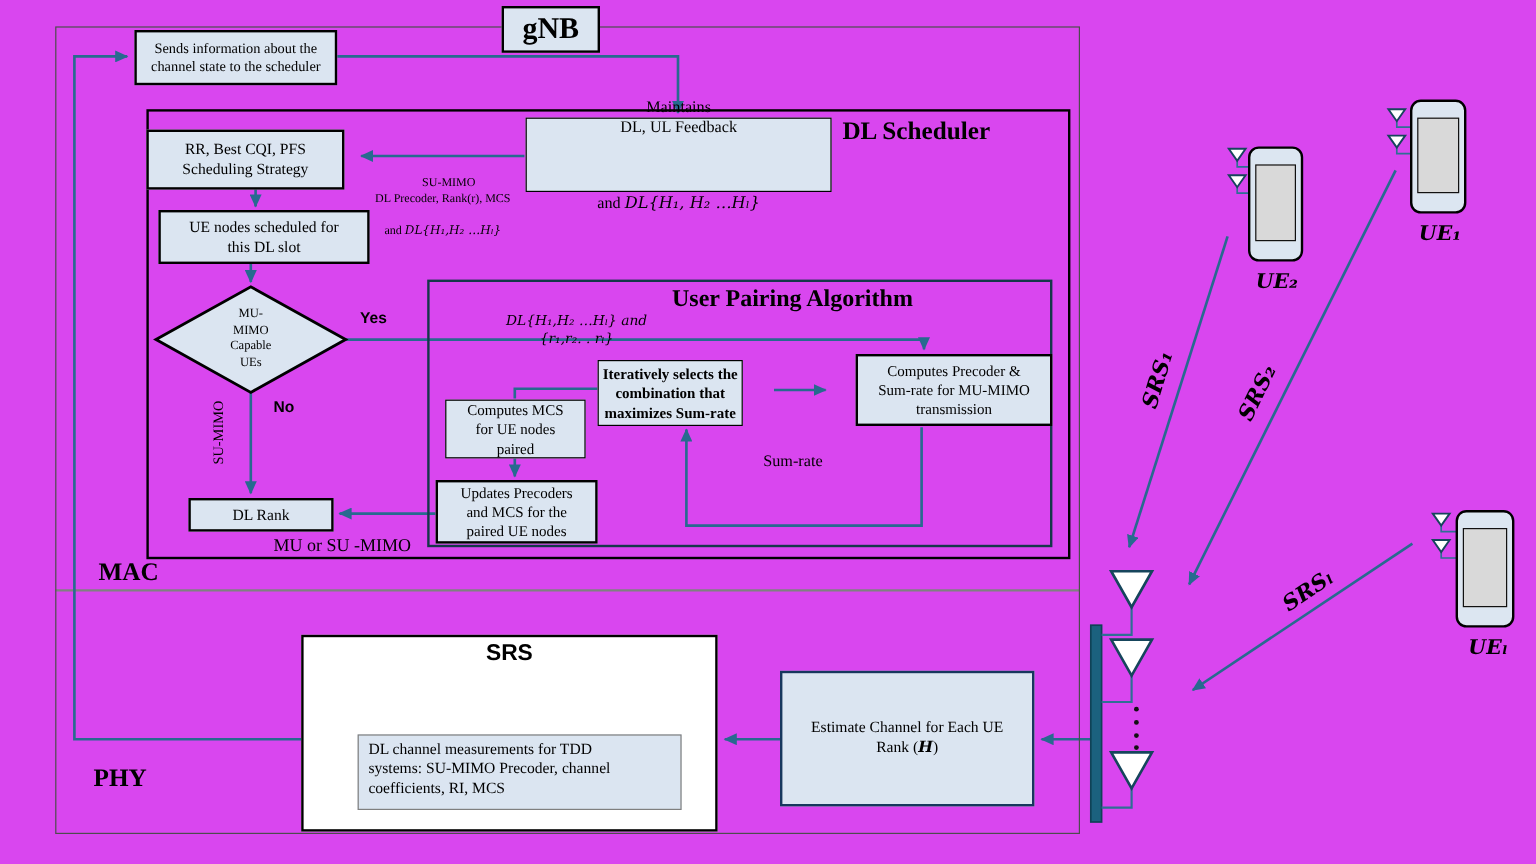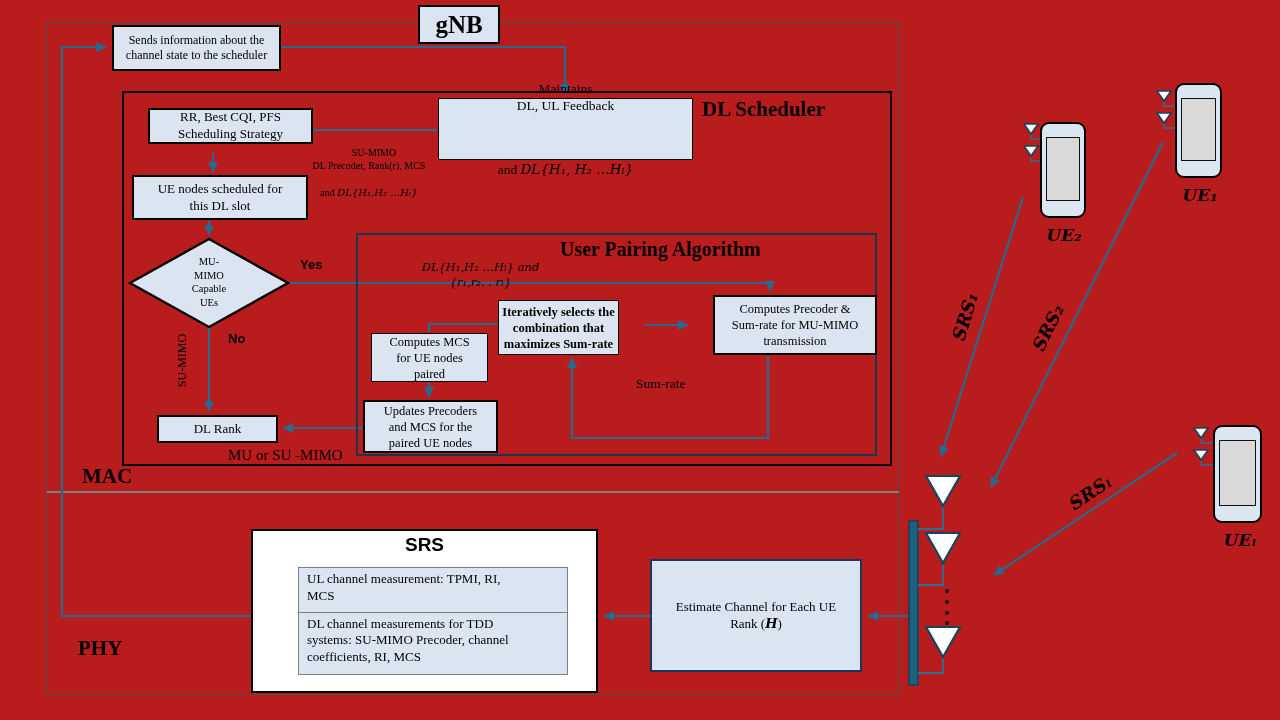--- a/index.html
+++ b/index.html
@@ -1,18 +1,18 @@
 <!DOCTYPE html>
 <html><head>
 <meta charset="utf-8">
 <style>
   * { margin:0; padding:0; box-sizing:border-box; }
   html,body { background:#fff; }
   #stage {
-    position:relative; width:1280px; height:720px; background:#b91c1c;
+    position:relative; width:1280px; height:720px; background:#d946ef;
     font-family:"Liberation Serif", serif; color:#000; overflow:hidden;
   }
   #wires { position:absolute; left:0; top:0; width:1280px; height:720px; z-index:1; }
   .frame { position:absolute; background:transparent; z-index:2; }
   .box {
     position:absolute; z-index:3; background:#dbe5f1; border:2px solid #000;
     display:flex; align-items:center; justify-content:center; text-align:center;
     white-space:pre-line; line-height:1.28; font-size:13px;
   }
   .thin  { border-width:1.6px;gap:46px; }
@@ -138,21 +138,21 @@
 
   <div class="box thick" style="left:112px; top:25px; width:169px; height:46px; font-size:12px;">Sends information  about the
 channel state to the scheduler</div>
 
   <div class="box thin" style="left:438px; top:98px; width:255px; height:62px; flex-direction:column; font-size:13.5px;">
     <div>Maintains
 DL, UL Feedback</div>
     <div><span>and </span><span class="m">DL{H₁, H₂ …Hₗ}</span></div>
   </div>
 
-  <div class="box" style="left:148px; top:108px; width:165px; height:36px;">RR, Best CQI, PFS
+  <div class="box" style="left:122px; top:108px; width:165px; height:50px;">RR, Best CQI, PFS
 Scheduling  Strategy</div>
 
   <div class="lbl" style="left:296px; top:133px; width:146px; font-size:10px; line-height:1.32;">
     <span>SU-MIMO
 DL Precoder, Rank(r), MCS</span>
     <div><span>and </span><span class="m">DL{H₁,H₂ …Hₗ}</span></div>
   </div>
 
   <div class="box" style="left:132px; top:175px; width:176px; height:45px;">UE nodes scheduled for
 this DL slot</div>
@@ -184,22 +184,20 @@
   <div class="box thick" style="left:692px; top:295px; width:164px; height:60px; font-size:12.5px;margin-left:21px;">Computes Precoder &amp;
 Sum-rate for MU-MIMO
 transmission</div>
 
   <div class="box thick" style="left:363px; top:400px; width:135px; height:53px; font-size:12.5px;">Updates Precoders
 and MCS for the
 paired UE  nodes</div>
 
   <div class="lbl" style="left:636px; top:376px; font-size:13.5px;">Sum-rate</div>
 
-  <div class="cell" style="left:298px; top:567px; width:270px; height:46px;">UL channel measurement: TPMI, RI,
-MCS</div>
   <div class="cell" style="left:298px; top:611.5px; width:270px; height:63px;">DL channel measurements for TDD
 systems:  SU-MIMO Precoder, channel
 coefficients, RI, MCS</div>
 
   <div class="box" style="left:650px; top:559px; width:212px; height:113px; border-color:#17375e; flex-direction:column;">
     <div>Estimate Channel for Each UE</div>
     <div><span>Rank (</span><span class="m" style="font-weight:bold;">H</span><span>)</span></div>
   </div>
 
   <div class="phone" style="left:1175px; top:83px; width:47px; height:95px;">

